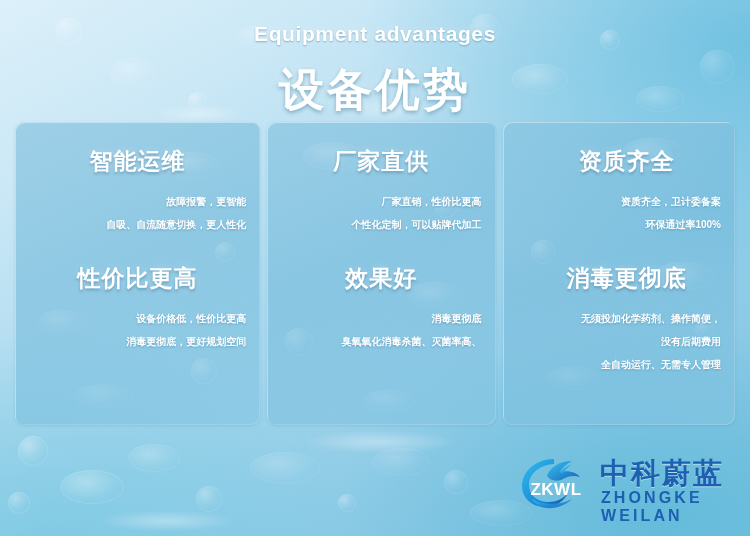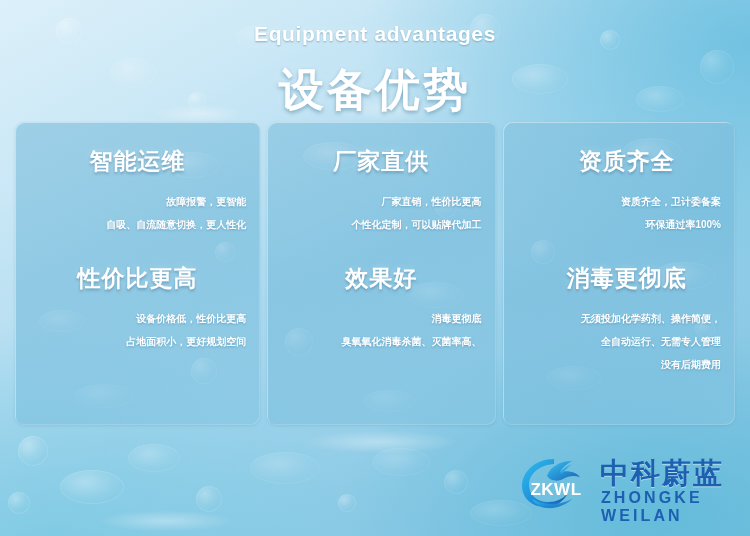--- a/index.html
+++ b/index.html
@@ -160,21 +160,21 @@
           <h3>智能运维</h3>
           <div class="lines">
             <div class="ln">故障报警，更智能</div>
             <div class="ln">自吸、自流随意切换，更人性化</div>
           </div>
         </div>
         <div class="blk b2">
           <h3>性价比更高</h3>
           <div class="lines">
             <div class="ln">设备价格低，性价比更高</div>
-            <div class="ln">占地面积小，更好规划空间</div>
+            <div class="ln">消毒更彻底，更好规划空间</div>
           </div>
         </div>
       </div>
     </div>
 
     <div class="panel p2">
       <div class="bubbles">
         <div class="bub flat" style="left:36px;top:20px;width:60px;height:28px;opacity:.32"></div>
         <div class="bub" style="left:168px;top:74px;width:22px;height:22px;opacity:.28"></div>
         <div class="bub flat" style="left:140px;top:160px;width:56px;height:26px;opacity:.26"></div>
@@ -212,22 +212,22 @@
           <h3>资质齐全</h3>
           <div class="lines">
             <div class="ln">资质齐全，卫计委备案</div>
             <div class="ln">环保通过率100%</div>
           </div>
         </div>
         <div class="blk b2">
           <h3>消毒更彻底</h3>
           <div class="lines">
             <div class="ln">无须投加化学药剂、操作简便，</div>
+            <div class="ln">没有后期费用</div>
             <div class="ln">全自动运行、无需专人管理</div>
-            <div class="ln">没有后期费用</div>
           </div>
         </div>
       </div>
     </div>
 
   </div>
 
   <div class="logo">
     <div class="mark">
       <svg viewBox="0 0 76 60" width="76" height="60">

